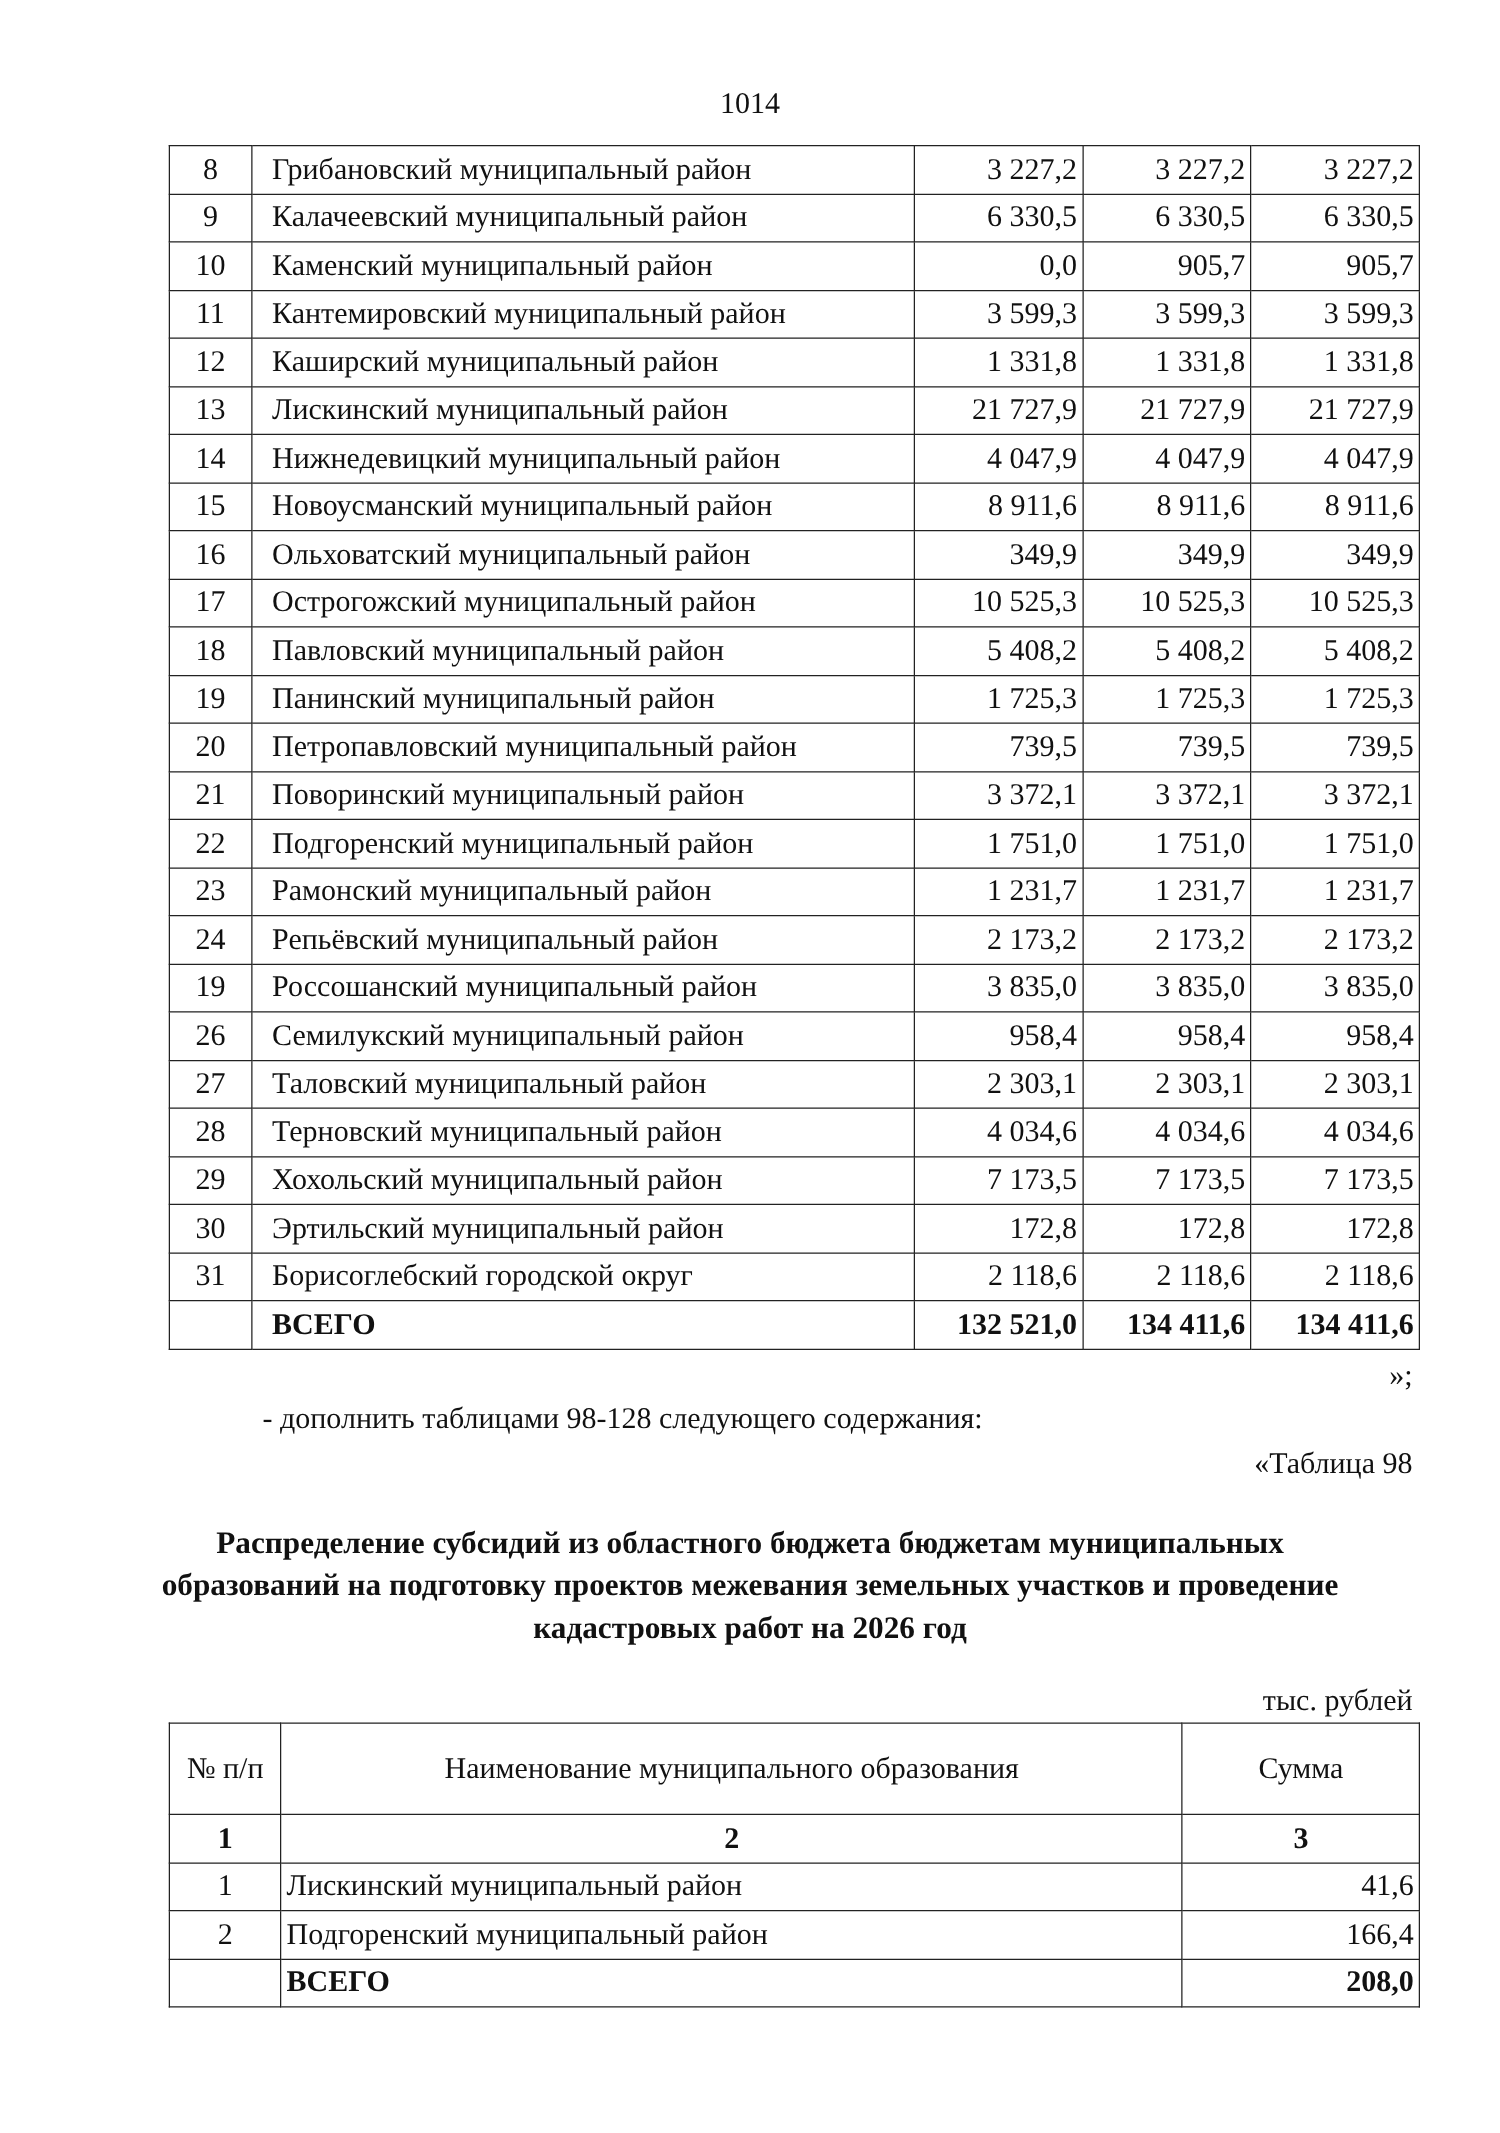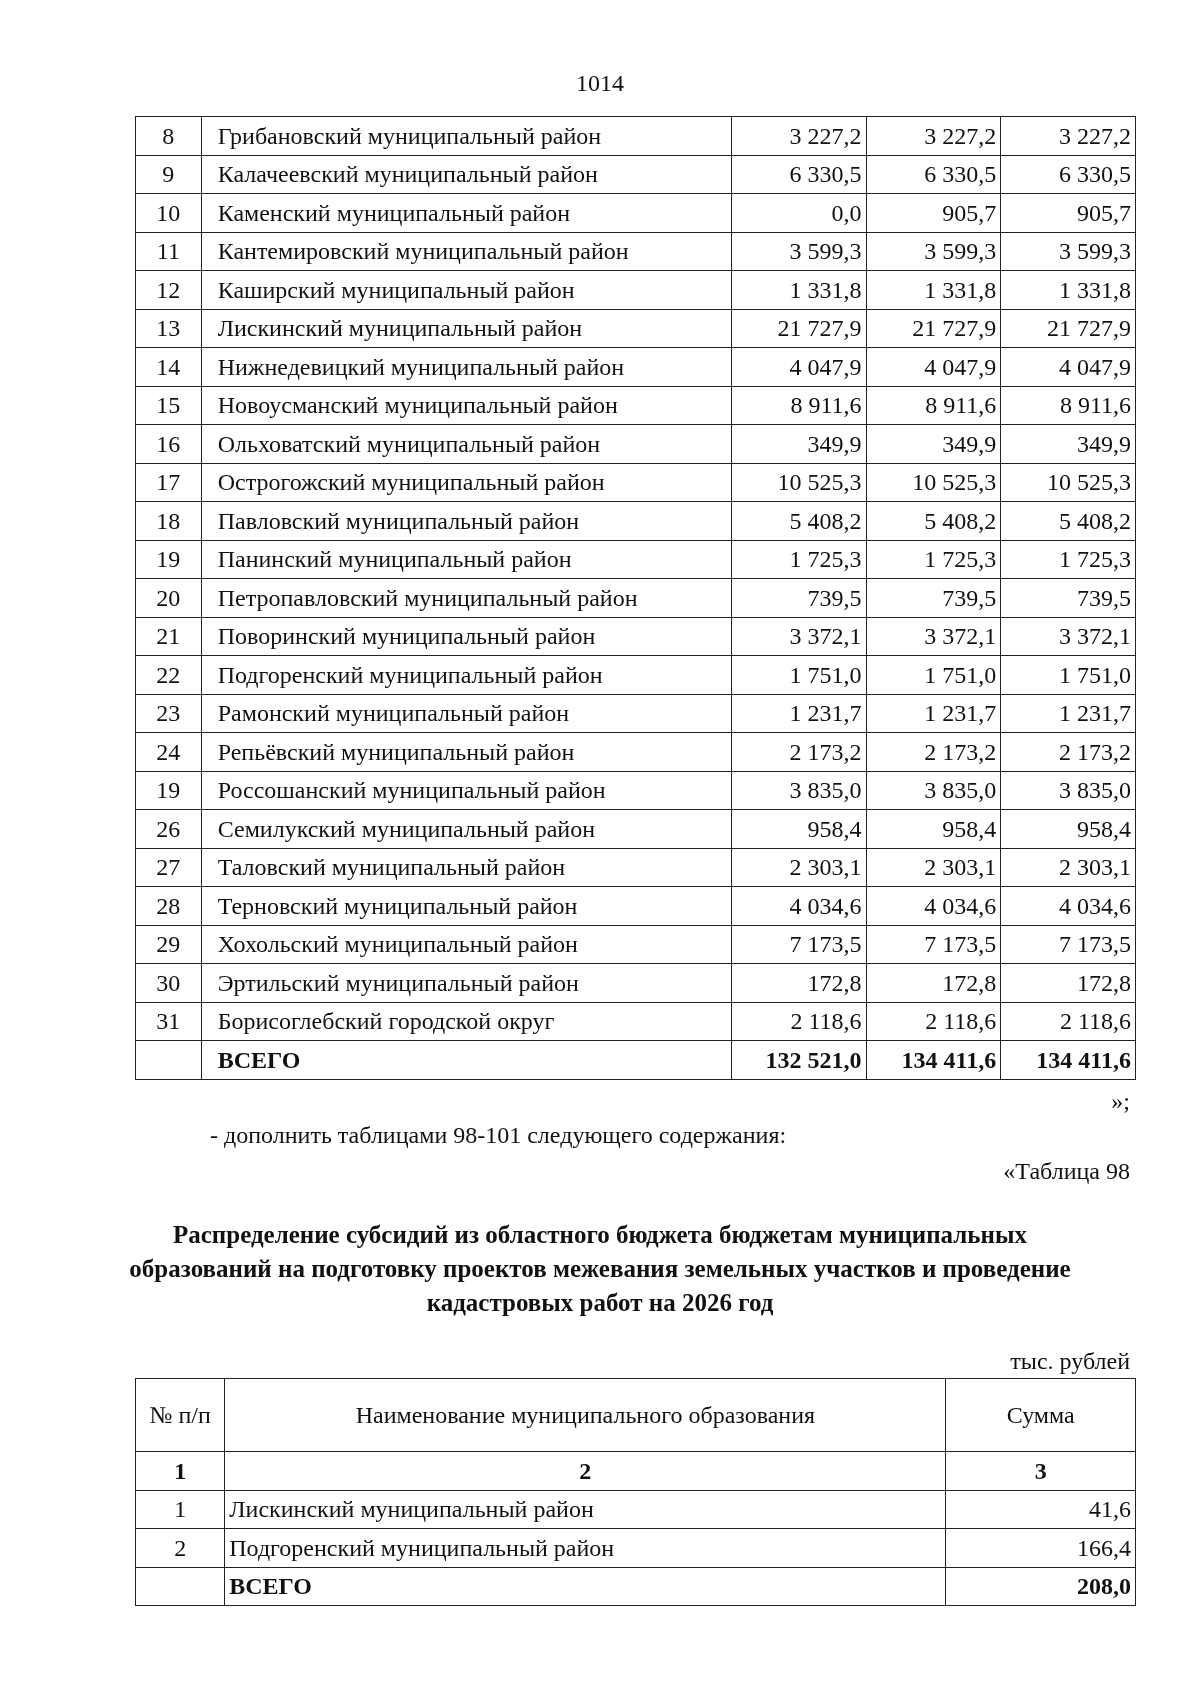--- a/index.html
+++ b/index.html
@@ -210,21 +210,21 @@
         <td class="n"></td>
         <td class="name">ВСЕГО</td>
         <td class="v">132 521,0</td>
         <td class="v">134 411,6</td>
         <td class="v">134 411,6</td>
       </tr>
     </tbody>
 </table>
 
 <div class="closing">»;</div>
-<div class="para">- дополнить таблицами 98-101 следующего содержания:</div>
+<div class="para">- дополнить таблицами 98-128 следующего содержания:</div>
 <div class="tabref">«Таблица 98</div>
 <div class="title">Распределение субсидий из областного бюджета бюджетам муниципальных образований на подготовку проектов межевания земельных участков и проведение кадастровых работ на 2026 год</div>
 <div class="units">тыс. рублей</div>
 
 <table id="t2">
   <thead>
     <tr>
       <th class="hn">№ п/п</th>
       <th class="hname">Наименование муниципального образования</th>
       <th class="hsum">Сумма</th>

